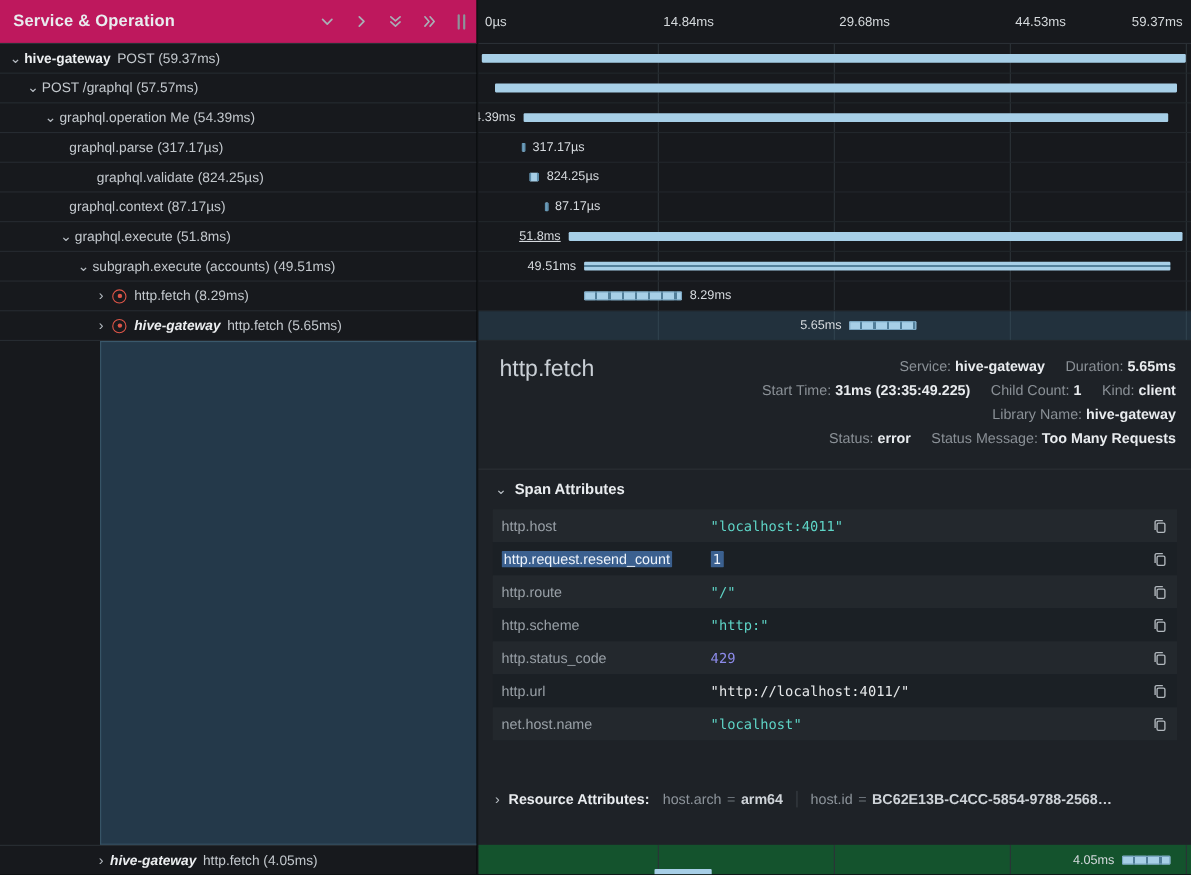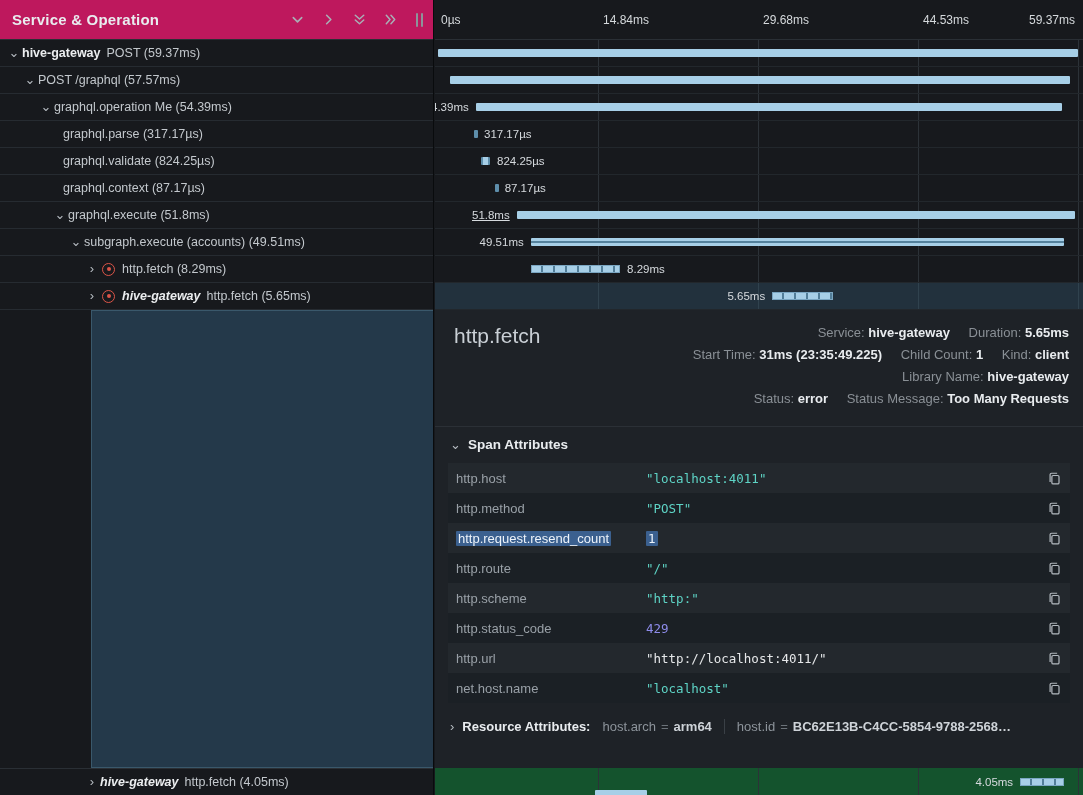--- a/index.html
+++ b/index.html
@@ -150,21 +150,21 @@
         <span class="chev">⌄</span>
         <span class="lbl">POST /graphql (57.57ms)</span>
       </div>
       <div class="trow" style="padding-left:38px">
         <span class="chev">⌄</span>
         <span class="lbl">graphql.operation Me (54.39ms)</span>
       </div>
       <div class="trow" style="padding-left:63px">
         <span class="lbl">graphql.parse (317.17µs)</span>
       </div>
-      <div class="trow" style="padding-left:63px">
+      <div class="trow" style="padding-left:88px">
         <span class="lbl">graphql.validate (824.25µs)</span>
       </div>
       <div class="trow" style="padding-left:63px">
         <span class="lbl">graphql.context (87.17µs)</span>
       </div>
       <div class="trow" style="padding-left:52px">
         <span class="chev">⌄</span>
         <span class="lbl">graphql.execute (51.8ms)</span>
       </div>
       <div class="trow" style="padding-left:68px">
@@ -277,30 +277,20 @@
 
       <div class="sect-header">
         <span class="sect-chev">⌄</span>
         <span class="sect-title">Span Attributes</span>
       </div>
 
       <div class="attr-table">
         <div class="attr-row">
           <span class="attr-key">http.host</span>
           <span class="attr-value v-string">"localhost:4011"</span>
-          <button class="copy-btn">
-              <svg viewBox="0 0 16 16" fill="none" stroke="currentColor" stroke-width="1.3">
-                <rect x="5.2" y="4.8" width="7.6" height="9" rx="1.4"></rect>
-                <path d="M10.8 2.4H4.9a1.6 1.6 0 0 0-1.6 1.6v7.6"></path>
-              </svg>
-            </button>
-        </div>
-        <div class="attr-row">
-          <span class="attr-key">http.method</span>
-          <span class="attr-value v-string">"POST"</span>
           <button class="copy-btn">
               <svg viewBox="0 0 16 16" fill="none" stroke="currentColor" stroke-width="1.3">
                 <rect x="5.2" y="4.8" width="7.6" height="9" rx="1.4"></rect>
                 <path d="M10.8 2.4H4.9a1.6 1.6 0 0 0-1.6 1.6v7.6"></path>
               </svg>
             </button>
         </div>
         <div class="attr-row">
           <span class="attr-key"><span class="hl">http.request.resend_count</span></span>
           <span class="attr-value v-plain"><span class="hl">1</span></span>

